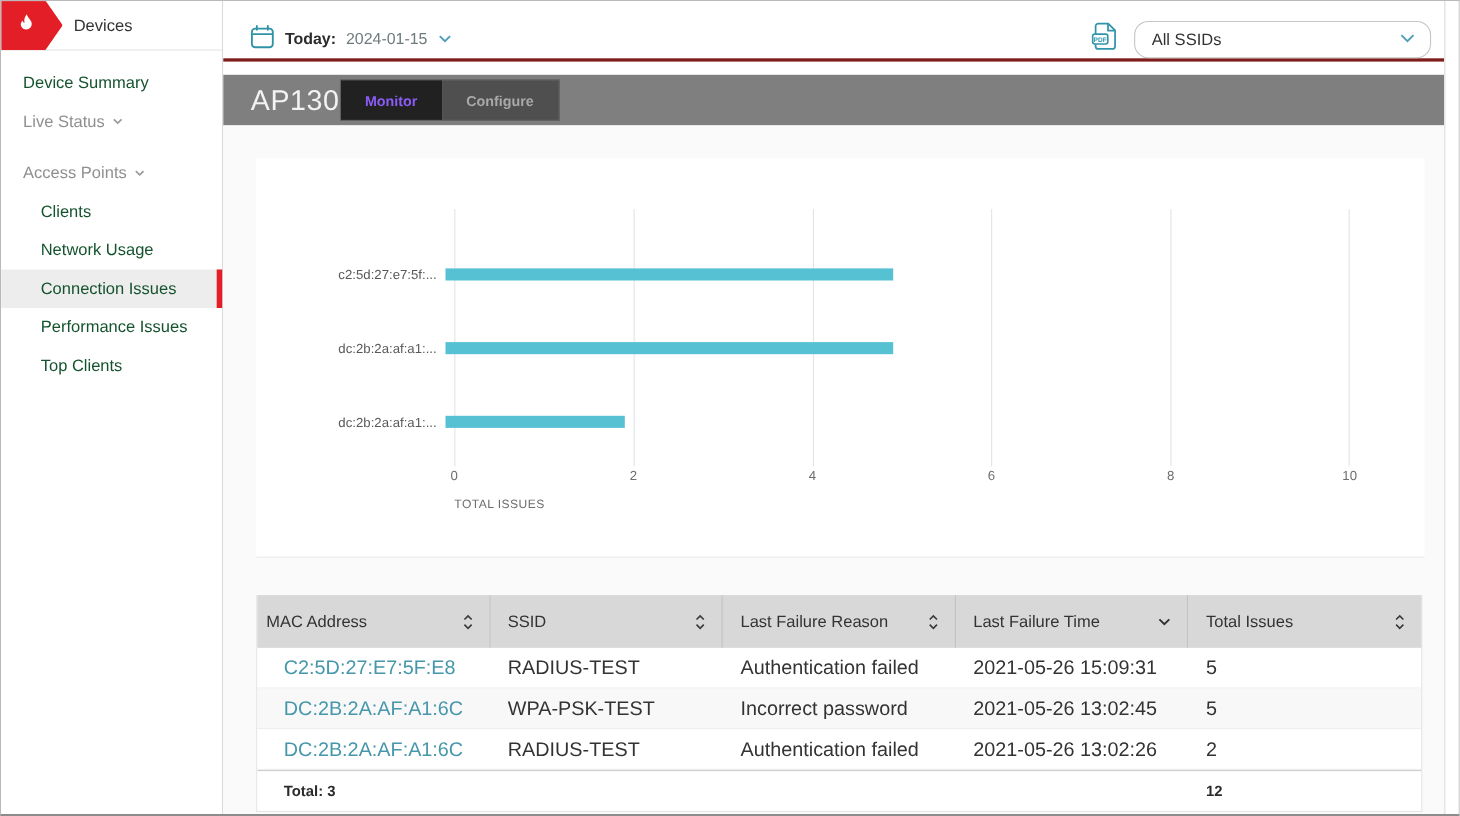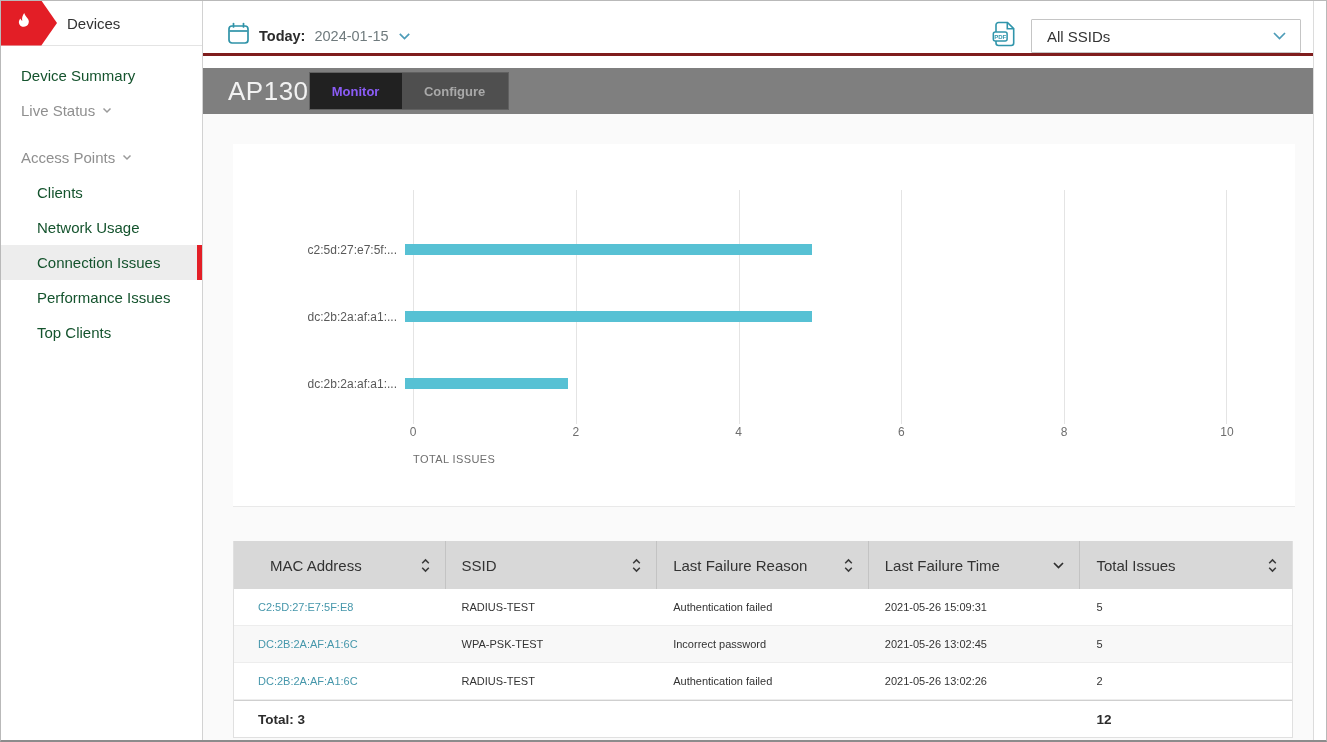--- a/index.html
+++ b/index.html
@@ -34,21 +34,21 @@
   
   .main { flex:1 1 auto; min-width:0; display:flex; flex-direction:column; background:#fff; }
 
   .topbar { flex:0 0 55px; height:55px; background:#fff; border-bottom:3px solid #7f1d1d;
     display:flex; align-items:center; justify-content:space-between; padding:18px 12px 0 24px; }
   .date-ctl { display:flex; align-items:center; gap:9px; cursor:pointer; }
   .date-label { font-weight:bold; font-size:14.5px; color:#2b2b2b; }
   .date-value { font-size:14.5px; color:#6f7a7d; }
   .top-right { display:flex; align-items:center; gap:15px; }
   .pdf-btn { display:flex; align-items:center; cursor:pointer; }
-  .ssid-select { width:270px; height:34px; border:1px solid #c5c5c5; border-radius:1px;
+  .ssid-select { width:270px; height:34px; border:1px solid #c5c5c5; border-radius:13px;
     background:#fff; display:flex; align-items:center; justify-content:space-between;
     padding:0 13px 0 15px; cursor:pointer; }
   .ssid-label { font-size:15px; color:#333; }
 
   .band { flex:0 0 46px; height:46px; margin-top:12px; background:var(--band,#7f7f7f);
     display:flex; align-items:center; justify-content:flex-start; padding:0 18px 0 25px; }
   .band-title { font-size:26px; font-weight:300; color:#f2f2f2; letter-spacing:0.5px; }
   .btn-group { display:flex; border:1px solid #616161; }
   .btn { height:36px; display:flex; align-items:center; justify-content:center;
     font-size:13px; font-weight:bold; cursor:pointer; }
@@ -73,25 +73,25 @@
   .tick { position:absolute; top:0; transform:translateX(-50%); font-size:12px; color:#6e6e6e; }
   .t0{left:0;} .t1{left:20%;} .t2{left:40%;} .t3{left:60%;} .t4{left:80%;} .t5{left:100%;}
   .axis-title { margin-left:180px; margin-top:8px; font-size:11px; color:#6e6e6e; letter-spacing:0.4px; }
 
   
   .tbl { margin:34px 20px 0 30px; width:1060px; background:#fff;
     border:1px solid #e0e0e0; border-top:none; }
   .thead { display:flex; background:#d8d8d8; height:48px; }
   .th { flex:1 1 20%; min-width:0; display:flex; align-items:center; justify-content:space-between;
     padding:0 14px 0 16px; border-right:1px solid #c3c3c3; font-size:15px; color:#333; cursor:pointer; }
-  .th:first-child { padding-left:36px; }
+  .th:first-child { padding-left:8px; }
   .th:last-child { border-right:none; }
   .sort-ic { display:flex; align-items:center; flex:0 0 auto; margin-left:6px; }
   .trow { display:flex; height:37px; align-items:center; border-bottom:1px solid #ededed;
-    font-size:11px; color:#333; background:#fff; }
+    font-size:18px; color:#333; background:#fff; }
   .trow.alt { background:#f8f8f8; }
   .trow:last-of-type { border-bottom:none; }
   .td { flex:1 1 20%; min-width:0; padding-left:16px; white-space:nowrap; }
   .td:first-child { padding-left:24px; }
   .mac { color:var(--link,#4697ab); cursor:pointer; }
   .total-row { display:flex; height:37px; align-items:center; border-top:1px solid #cfcfcf;
     background:#fff; font-weight:bold; font-size:13.5px; color:#2b2b2b; }
 
   .scrollstrip { flex:0 0 13px; background:#fff; border-left:1px solid #dcdcdc; }
 </style>

